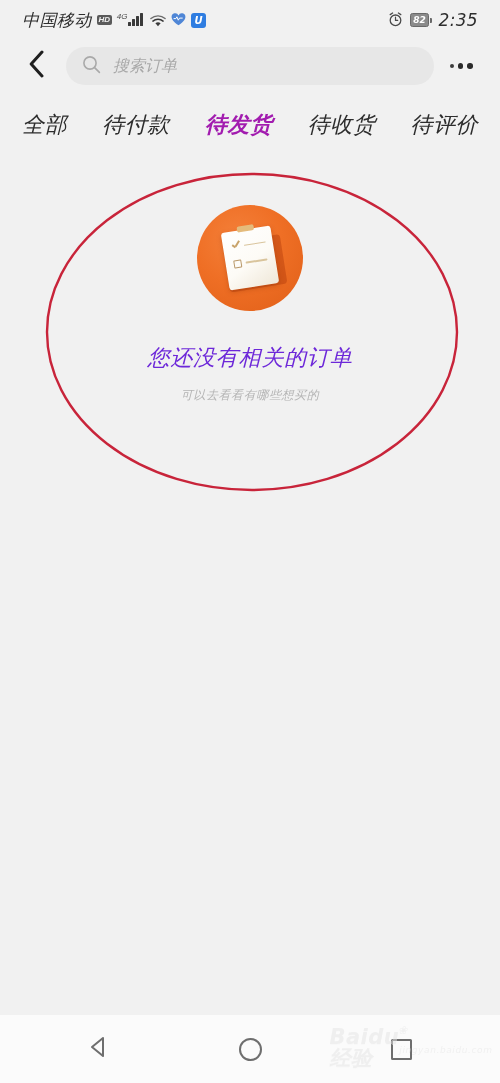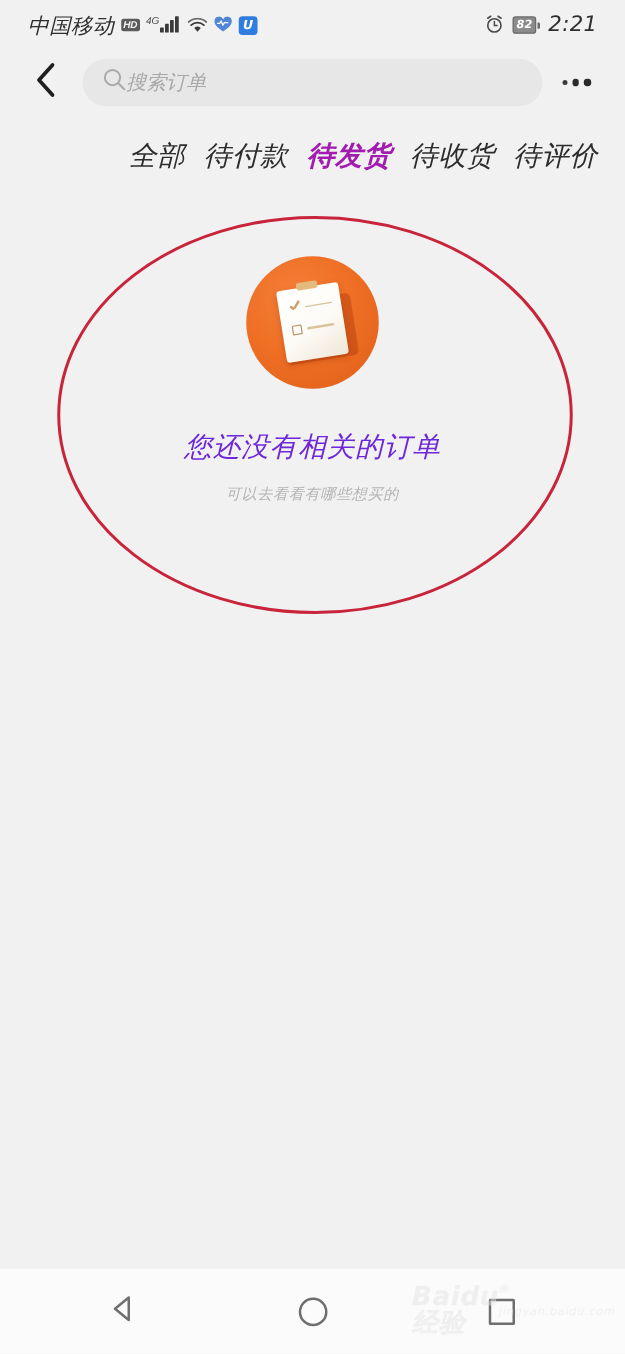--- a/index.html
+++ b/index.html
@@ -97,39 +97,40 @@
     height:38px;
     margin:0 6px 0 12px;
     background:#e7e7e7;
     border-radius:19px;
     display:flex; align-items:center;
     padding:0 16px;
     cursor:text;
   }
   .search-ph {
     font-size:16px; color:#a8a8a8;
+    margin-left:12px;
     font-family:"DejaVu Sans", sans-serif;
   }
   .more-btn {
     width:42px; height:40px; flex:none;
     display:flex; align-items:center; justify-content:center;
     gap:4px; cursor:pointer;
   }
   .more-btn span {
     width:5.5px; height:5.5px; border-radius:50%; background:#2b2b2b;
     display:block;
   }
   .more-btn span:first-child { width:4px; height:4px; background:#3c3c3c; }
 
   
   .tabs {
     position:absolute; top:98px; left:0;
     width:500px; height:54px;
     display:flex; align-items:center;
-    justify-content:flex-end;
+    justify-content:space-between;
     padding:0 22px;
     background:#f1f1f1;
     gap:15px;
   }
   .tab {
     font-size:22px; color:#2d2d2d;
     font-family:"DejaVu Sans", sans-serif;
     letter-spacing:.5px;
     cursor:pointer;
     white-space:nowrap;
@@ -289,21 +290,21 @@
           <path d="M2.2 2.6 L4.6 1.0" stroke="#4a4a4a" stroke-width="1.3" stroke-linecap="round"></path>
           <path d="M12.8 2.6 L10.4 1.0" stroke="#4a4a4a" stroke-width="1.3" stroke-linecap="round"></path>
         </svg>
       </span>
       <span class="battery">
         <span class="batt-body">
             <span class="batt-num">82</span>
           </span>
         <span class="batt-tip"></span>
       </span>
-      <span class="clock-txt">2:21</span>
+      <span class="clock-txt">2:35</span>
     </div>
   </div>
 
   <div class="navbar">
     <div class="back-btn">
       <span>
         <svg width="17" height="28" viewBox="0 0 17 28">
           <path d="M14 2 L3.2 14 L14 26" stroke="#1f1f1f" stroke-width="3" fill="none" stroke-linecap="round" stroke-linejoin="round"></path>
         </svg>
       </span>

